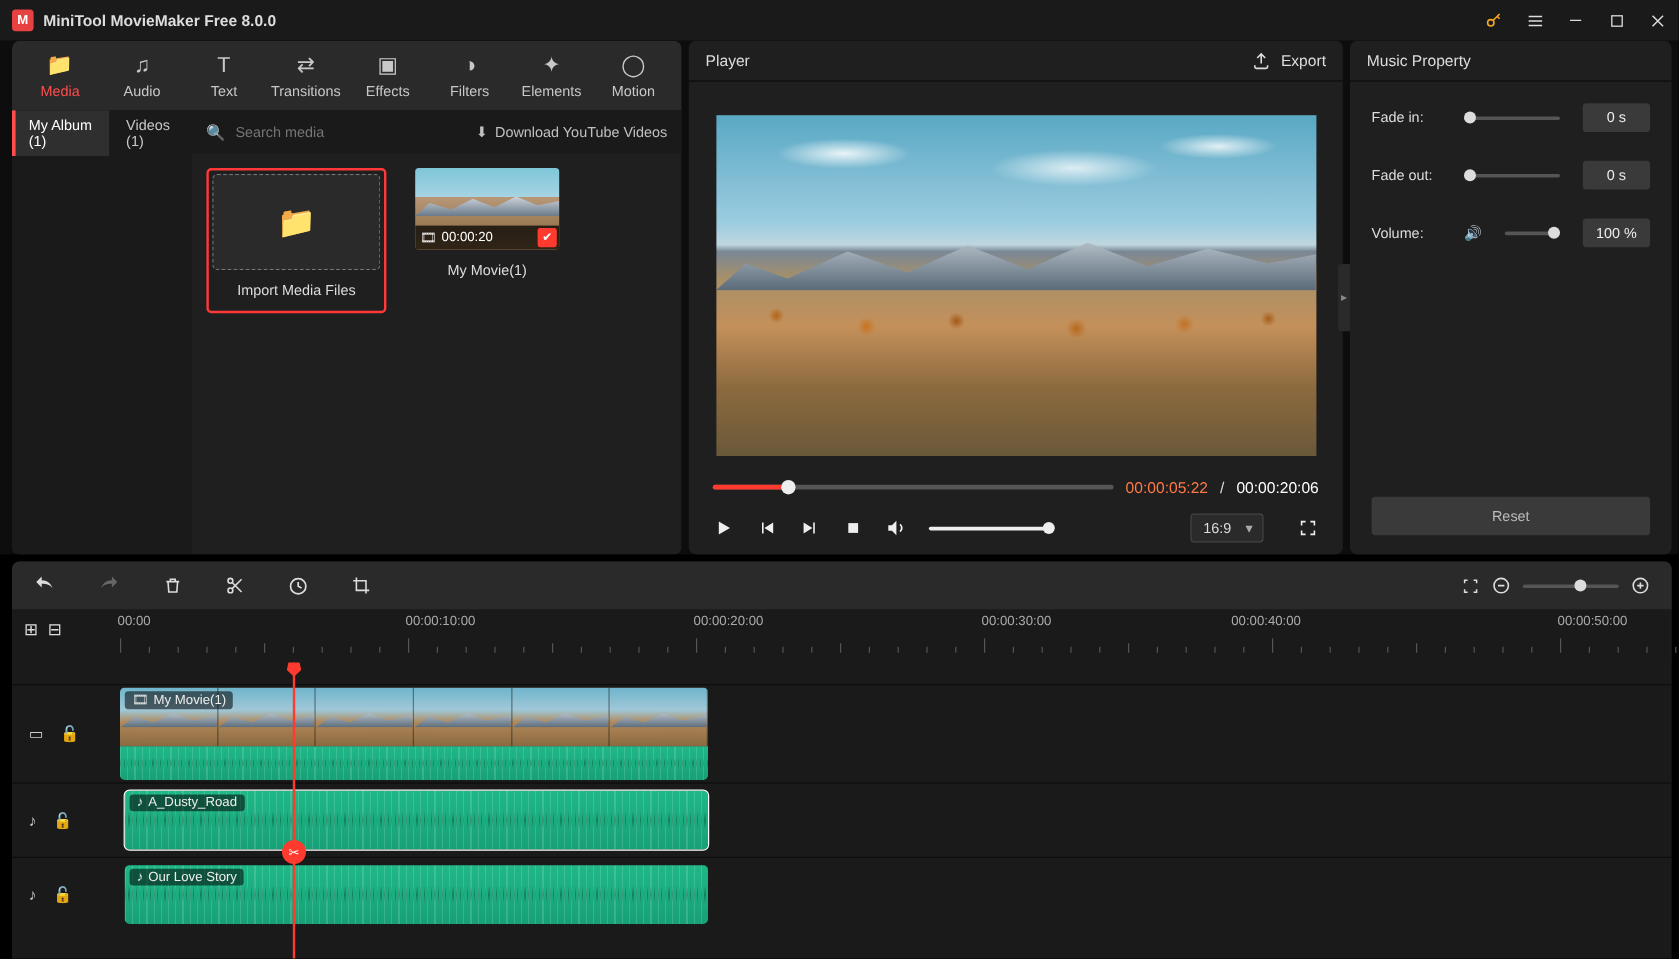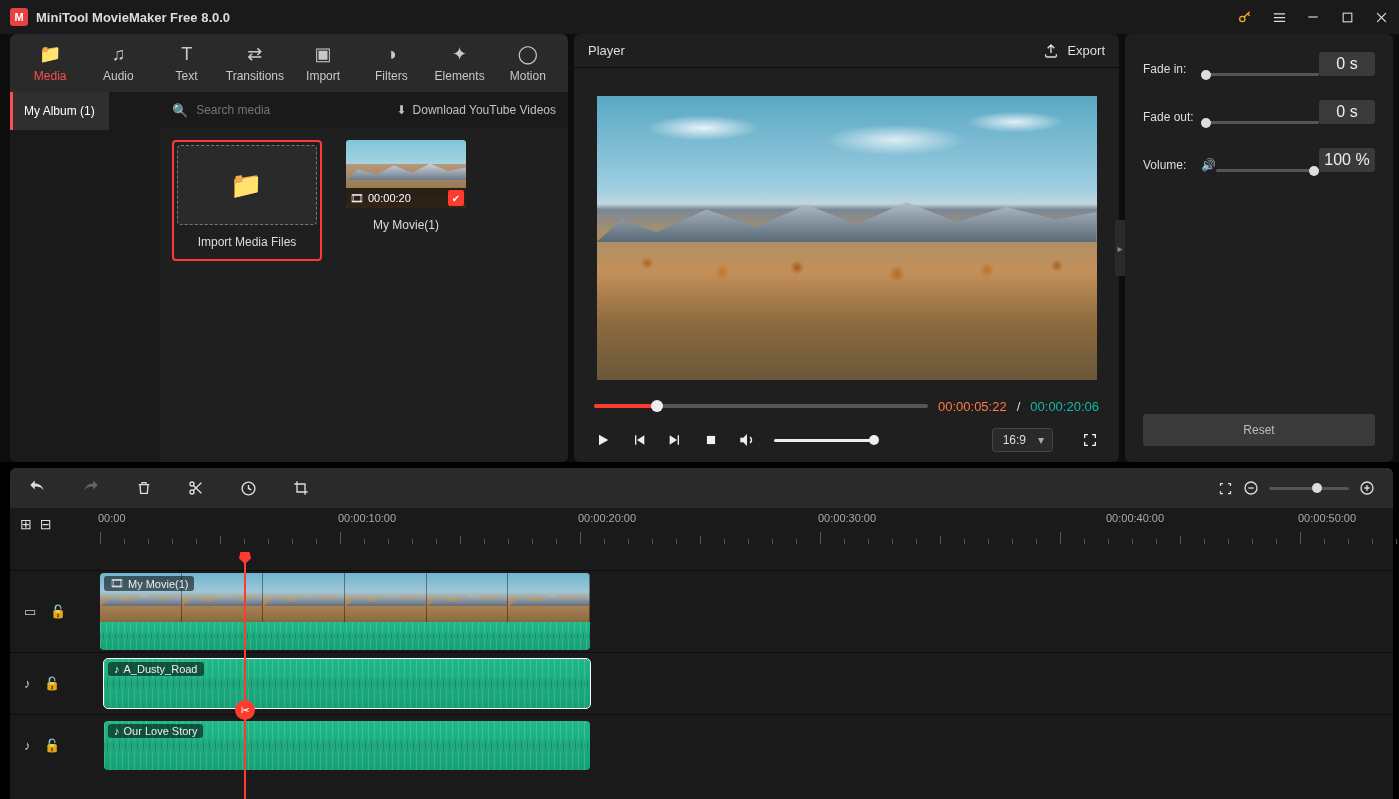--- a/index.html
+++ b/index.html
@@ -40,36 +40,36 @@
   .preview{flex:1;display:flex;align-items:center;justify-content:center;padding:20px 20px 6px}
   .preview-canvas{width:500px;height:284px;background:linear-gradient(to bottom,#59a8c4 0%,#9dcde0 32%,#bfd6de 38%,#7a8896 40%,#a89068 48%,#c4905a 62%,#8c6a3e 80%,#6a583a 100%);position:relative;overflow:hidden}
   .preview-canvas .clouds{position:absolute;top:8px;left:10px;right:10px;height:60px;background:radial-gradient(ellipse 80px 18px at 20% 40%,rgba(255,255,255,.85),transparent 70%),radial-gradient(ellipse 100px 22px at 60% 60%,rgba(255,255,255,.75),transparent 70%),radial-gradient(ellipse 70px 15px at 85% 30%,rgba(255,255,255,.8),transparent 70%)}
   .preview-canvas .mountains{position:absolute;top:96px;left:0;right:0;height:50px;background:linear-gradient(to top,#5a6a78,#c8d2da);clip-path:polygon(0 100%,5% 55%,12% 80%,22% 35%,32% 70%,42% 25%,52% 65%,62% 20%,72% 60%,82% 30%,92% 55%,100% 40%,100% 100%)}
   .preview-canvas .trees{position:absolute;top:140px;left:0;right:0;height:90px;background:radial-gradient(circle 10px at 10% 30%,#b5631a,transparent 65%),radial-gradient(circle 12px at 25% 40%,#c97320,transparent 65%),radial-gradient(circle 11px at 40% 35%,#a55818,transparent 65%),radial-gradient(circle 13px at 60% 42%,#b8691c,transparent 65%),radial-gradient(circle 12px at 78% 38%,#c27224,transparent 65%),radial-gradient(circle 10px at 92% 33%,#aa5e1a,transparent 65%)}
   .seek-row{height:24px;display:flex;align-items:center;padding:0 20px;gap:10px}
   .seek{flex:1;height:4px;background:#555;border-radius:2px;position:relative}
   .seek-fill{position:absolute;left:0;top:0;bottom:0;width:19%;background:#ff3b30;border-radius:2px}
   .seek-thumb{position:absolute;left:19%;top:50%;transform:translate(-50%,-50%);width:12px;height:12px;background:#eee;border-radius:50%}
   .cur-time{color:#ff7a45;font-size:13px;font-variant-numeric:tabular-nums}
-  .tot-time{color:#14b8a6;font-size:13px;font-variant-numeric:tabular-nums}
+  .tot-time{color:#ffffff;font-size:13px;font-variant-numeric:tabular-nums}
   .ctrl-row{height:44px;display:flex;align-items:center;padding:0 20px;gap:18px}
   .ctrl-btn{width:18px;height:18px;display:flex;align-items:center;justify-content:center;cursor:pointer;color:#eee}
   .vol-slider{width:100px;height:3px;background:#eee;border-radius:2px;position:relative}
   .vol-slider::after{content:"";position:absolute;right:0;top:50%;transform:translate(50%,-50%);width:10px;height:10px;background:#eee;border-radius:50%}
   .aspect-sel{margin-left:auto;background:#2a2a2a;border:1px solid #444;padding:4px 26px 4px 10px;font-size:12px;color:#ddd;border-radius:3px;position:relative;cursor:pointer}
   .aspect-sel::after{content:"▾";position:absolute;right:8px;top:4px;color:#aaa}
   .props-pane{width:268px;background:#1f1f1f;border-radius:6px;display:flex;flex-direction:column;position:relative}
   .expand-tab{position:absolute;left:-10px;top:50%;transform:translateY(-50%);width:10px;height:56px;background:#2a2a2a;border-radius:3px 0 0 3px;display:flex;align-items:center;justify-content:center;color:#888;font-size:10px;cursor:pointer}
   .prop-body{flex:1;padding:18px 18px 10px;display:flex;flex-direction:column;gap:24px}
-  .prop-row{display:flex;align-items:flex-end;gap:0;font-size:12px}
+  .prop-row{display:flex;align-items:center;gap:19px;font-size:12px}
   .prop-label{width:58px;color:#ddd}
   .mini-slider{flex:1;height:3px;background:#555;border-radius:2px;position:relative}
   .mini-slider .th{position:absolute;left:0;top:50%;transform:translate(0,-50%);width:10px;height:10px;background:#ddd;border-radius:50%}
   .mini-slider.full .th{left:auto;right:0;transform:translate(0,-50%)}
-  .val-box{width:56px;height:24px;background:#3a3a3a;border-radius:3px;display:flex;align-items:center;justify-content:center;font-size:16px;color:#eee}
+  .val-box{width:56px;height:24px;background:#3a3a3a;border-radius:3px;display:flex;align-items:center;justify-content:center;font-size:12px;color:#eee}
   .reset-row{margin-top:auto;padding:16px 18px}
   .reset-btn{width:100%;height:32px;background:#3a3a3a;border-radius:3px;display:flex;align-items:center;justify-content:center;font-size:12px;color:#bbb;cursor:pointer}
   .timeline{height:331px;background:#1a1a1a;display:flex;flex-direction:column;margin:6px 6px 0 10px;border-radius:6px 6px 0 0}
   .tl-toolbar{height:40px;display:flex;align-items:center;padding:0 18px;gap:36px;background:#2a2a2a;border-radius:6px 6px 0 0}
   .tl-ico{color:#ddd;font-size:16px;cursor:pointer}
   .tl-ico.dis{color:#666;cursor:default}
   .tl-zoom{margin-left:auto;display:flex;align-items:center;gap:10px}
   .zoom-track{width:80px;height:3px;background:#555;border-radius:2px;position:relative}
   .zoom-track .th{position:absolute;left:60%;top:50%;transform:translate(-50%,-50%);width:10px;height:10px;background:#ddd;border-radius:50%}
   .ruler-area{height:44px;display:flex;background:#1a1a1a}
@@ -155,38 +155,39 @@
       <div class="tab">
           <span class="tab-ico">T</span>
           <span>Text</span>
         </div>
       <div class="tab">
           <span class="tab-ico">⇄</span>
           <span>Transitions</span>
         </div>
       <div class="tab">
           <span class="tab-ico">▣</span>
-          <span>Import</span>
+          <span>Effects</span>
         </div>
       <div class="tab">
           <span class="tab-ico">◑</span>
           <span>Filters</span>
         </div>
       <div class="tab">
           <span class="tab-ico">✦</span>
           <span>Elements</span>
         </div>
       <div class="tab">
           <span class="tab-ico">◯</span>
           <span>Motion</span>
         </div>
     </div>
     <div class="left-body">
       <div class="album-list">
         <div class="album-item active">My Album (1)</div>
+        <div class="album-item">Videos (1)</div>
       </div>
       <div class="media-area">
         <div class="search-row">
           <span class="search-ico">🔍</span>
           <input class="search-input" placeholder="Search media" style="">
           <div class="dl-link">
             <span>⬇</span>
             <span>Download YouTube Videos</span>
           </div>
         </div>
@@ -271,20 +272,23 @@
       <div class="ctrl-btn" style="margin-left:10px">
           <svg width="16" height="16" viewBox="0 0 24 24" fill="none" stroke="currentColor" stroke-width="2">
             <path d="M4 9V4h5M20 9V4h-5M4 15v5h5M20 15v5h-5"></path>
           </svg>
         </div>
     </div>
   </div>
 
   <div class="props-pane">
     <div class="expand-tab">▸</div>
+    <div class="pane-header">
+        <span>Music Property</span>
+      </div>
     <div class="prop-body">
       <div class="prop-row">
         <span class="prop-label">Fade in:</span>
         <div class="mini-slider">
             <div class="th"></div>
           </div>
         <div class="val-box">0 s</div>
       </div>
       <div class="prop-row">
         <span class="prop-label">Fade out:</span>
@@ -427,21 +431,21 @@
           <div class="tick major" style="left: 1200px;"></div>
           <div class="tick minor" style="left: 1224px;"></div>
           <div class="tick minor" style="left: 1248px;"></div>
           <div class="tick minor" style="left: 1272px;"></div>
           <div class="tick minor" style="left: 1296px;"></div>
         </div>
     <div class="ruler-label" style="left: 0px;">00:00</div>
         <div class="ruler-label" style="left: 240px;">00:00:10:00</div>
         <div class="ruler-label" style="left: 480px;">00:00:20:00</div>
         <div class="ruler-label" style="left: 720px;">00:00:30:00</div>
-        <div class="ruler-label" style="left: 1008px;">00:00:40:00</div>
+        <div class="ruler-label" style="left: 928px;">00:00:40:00</div>
         <div class="ruler-label" style="left: 1200px;">00:00:50:00</div>
       </div>
   </div>
 
   <div class="tracks">
     <div class="playhead" style="left:234px">
       <div class="cut-badge">✂</div>
     </div>
 
     <div class="track gap"></div>

